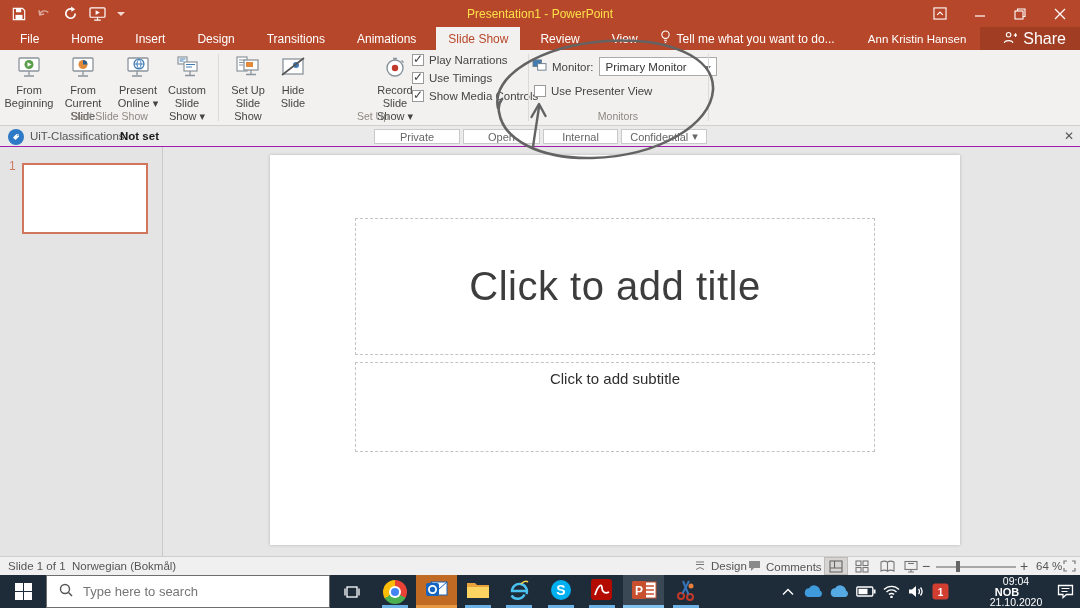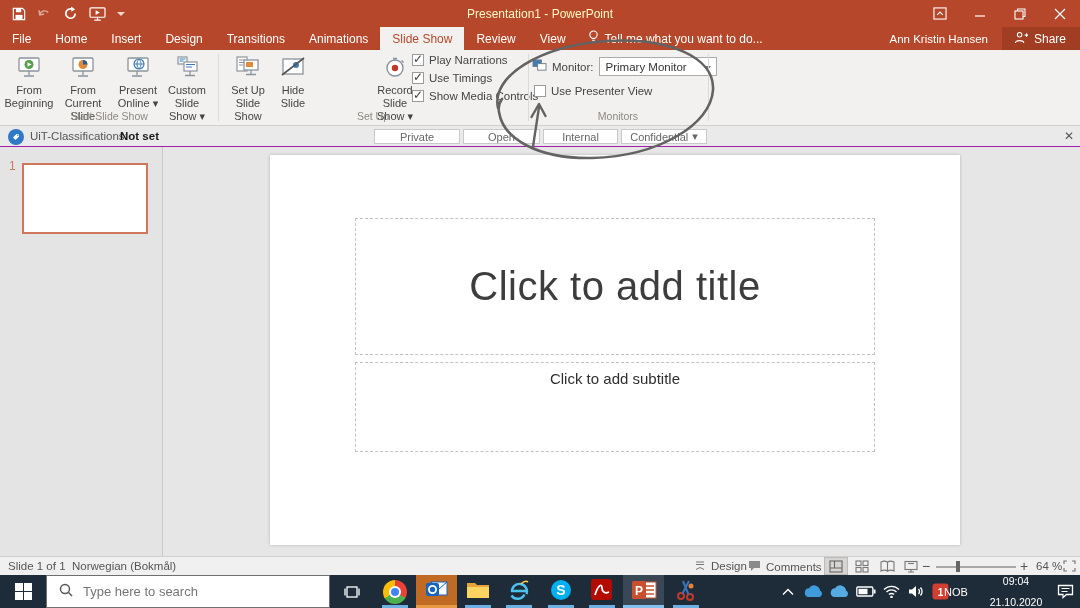--- a/index.html
+++ b/index.html
@@ -3,36 +3,36 @@
 <meta charset="utf-8">
 <style>
   * { margin:0; padding:0; box-sizing:border-box; }
   html,body { background:#555; }
   .screen {
     position:relative; width:1080px; height:608px; overflow:hidden;
     font-family:"Liberation Sans", sans-serif; background:#e6e6e6;
     -webkit-font-smoothing:antialiased;
   }
   
-  .titlebar { position:absolute; left:0; top:0; width:1080px; height:27px; background:#b7472a; color:#fef9c3; }
+  .titlebar { position:absolute; left:0; top:0; width:1080px; height:27px; background:#b7472a; color:#fde047; }
   .qat { position:absolute; left:12px; top:0; height:27px; display:flex; align-items:center; gap:11px; }
   .qat svg { display:block; }
   .qat .dim { opacity:.55; }
   .caret-down { width:0; height:0; border-left:4px solid transparent; border-right:4px solid transparent; border-top:4px solid #f2d9d0; }
   .win-title { position:absolute; left:0; right:0; top:0; height:27px; display:flex; align-items:center; justify-content:center; font-size:12px; }
   .win-controls { position:absolute; right:0; top:0; height:27px; display:flex; }
   .win-btn { width:40px; height:27px; display:flex; align-items:center; justify-content:center; }
   
   .tabrow { position:absolute; left:0; top:27px; width:1080px; height:23px; background:#b7472a; display:flex; align-items:stretch; color:#fff; font-size:12px; }
-  .tab { padding:5px 12px 4px; cursor:default; white-space:nowrap; }
+  .tab { padding:5px 12px 4px; cursor:default; white-space:nowrap;margin-left:8px; }
   .tab.active { background:#f3f1f0; color:#b7472a; }
   .tellme { display:flex; align-items:center; gap:6px; padding:4px 10px; white-space:nowrap; }
   .tab-right { margin-left:auto; display:flex; align-items:center; }
   .user-name { font-size:11.5px; margin-right:14px; white-space:nowrap; }
-  .share-btn { display:flex; align-items:center; gap:6px; background:#a03d22; height:23px; padding:0 14px 0 12px; font-size:12px; }
+  .share-btn { display:flex; align-items:center; gap:6px; background:#a03d22; height:23px; padding:0 14px 0 23px; font-size:16px; }
   
   .ribbon { position:absolute; left:0; top:50px; width:1080px; height:76px; background:#f3f1f0; border-bottom:1px solid #d2d0ce; color:#444; }
   .rgroup-label { position:absolute; bottom:3px; font-size:10.5px; color:#8c8982; text-align:center; white-space:nowrap; }
   .rsep { position:absolute; top:4px; bottom:4px; width:1px; background:#dcdad7; }
   .rbtn { position:absolute; top:2px; height:66px; text-align:center; font-size:11px; line-height:13px; color:#444; cursor:default; }
   .rbtn .ricon { height:32px; display:flex; align-items:flex-start; justify-content:center; padding-top:2px; }
   .cbx { position:absolute; display:flex; align-items:center; gap:5px; font-size:11.5px; color:#444; white-space:nowrap; }
   .cbox { width:12px; height:12px; border:1px solid #9a9a9a; background:#fff; position:relative; flex:0 0 auto; }
   .cbox.checked::after { content:"✓"; position:absolute; left:0px; top:-3px; font-size:12px; color:#444; }
   .monitor-row { position:absolute; left:532px; top:7px; display:flex; align-items:center; gap:5px; font-size:11.5px; }
@@ -511,21 +511,21 @@
           <path d="M1 4.5 h3 l4 -3.5 v11 l-4 -3.5 h-3 z" fill="#fff"></path>
           <path d="M10.5 4 a4 4 0 0 1 0 5 M12.5 2.5 a6.5 6.5 0 0 1 0 8" fill="none" stroke="#fff" stroke-width="1.3"></path>
         </svg>
       </span>
     <span class="tray-item" style="left:929px; width:22px;">
         <svg width="17" height="17" viewBox="0 0 17 17">
           <rect x="0.5" y="0.5" width="16" height="16" rx="3" fill="#d23f31"></rect>
           <text x="8.5" y="12.5" text-anchor="middle" font-size="10" font-family="Liberation Sans, sans-serif" font-weight="bold" fill="#fff">1</text>
         </svg>
       </span>
-    <span class="tray-item tray-text" style="left:940px; width:32px;">NOB</span>
+    <span class="tray-item tray-text" style="left:991px; width:32px;font-weight:bold;">NOB</span>
     <span class="tray-item clock" style="left:983px; width:66px;justify-content:space-between;">
       <span>09:04</span>
       <span>21.10.2020</span>
     </span>
     <span class="tray-item" style="left:1051px; width:28px;">
         <svg width="17" height="15" viewBox="0 0 17 15">
           <path d="M1.5 1.5 h14 v9 h-6 l-3.5 3 v-3 h-4.5 z" fill="none" stroke="#fff" stroke-width="1.3"></path>
           <path d="M4.5 4.5 h8 M4.5 7.5 h6" stroke="#fff" stroke-width="1.1"></path>
         </svg>
       </span>

